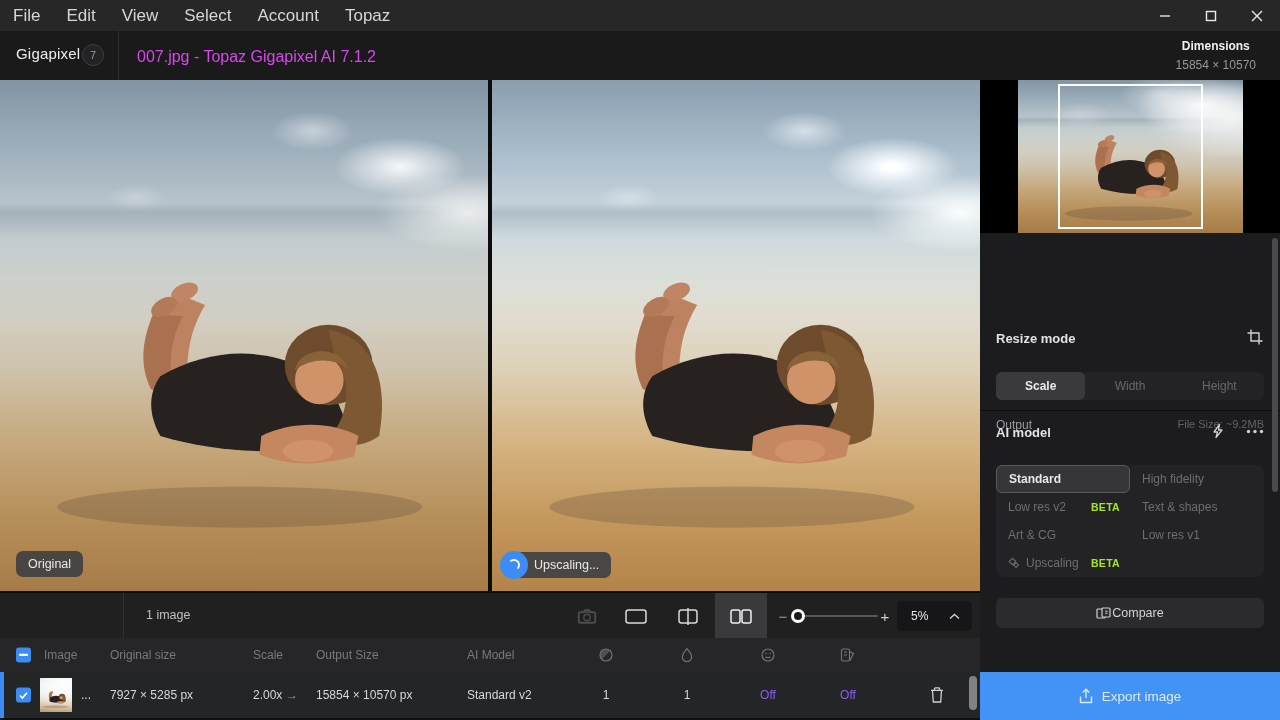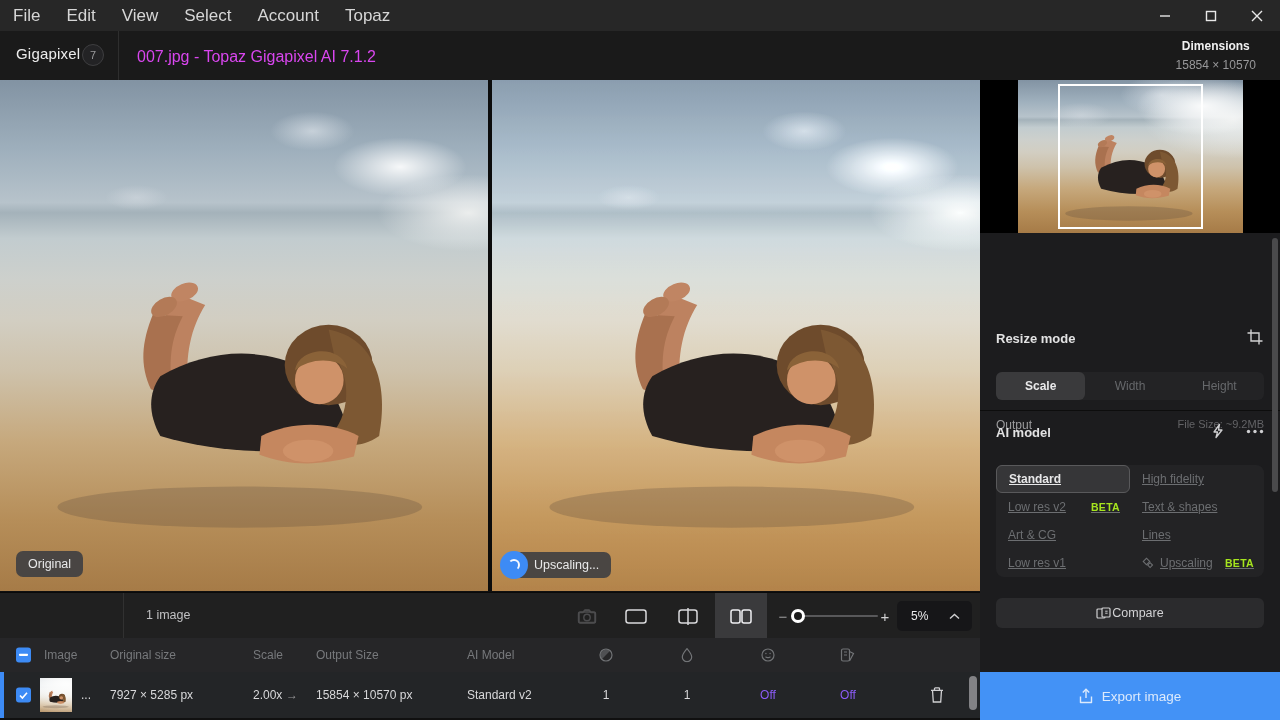--- a/index.html
+++ b/index.html
@@ -60,21 +60,21 @@
   .seg { position:absolute; left:16px; width:268px; height:28px; background:#232325; border-radius:6px; display:flex; }
   .seg .opt { flex:1; display:flex; align-items:center; justify-content:center; font-size:12px; color:#66686b; border-radius:6px; }
   .seg .opt.active { background:#3a3a3c; color:#e9e9ea; font-weight:bold; }
   .out-label { position:absolute; left:16px; top:338px; font-size:12px; color:#9c9c9e; }
   .file-size { position:absolute; right:16px; top:338px; font-size:11px; color:#636366; }
   .factors { top:279px; }
   .factors .opt { flex:0 0 47px; }
   .factors .opt.custom { flex:1; }
   .side-divider { position:absolute; left:0; width:300px; height:1px; background:#0d0d0d; }
   .model-grid { position:absolute; left:16px; top:385px; width:268px; height:112px; background:#232325; border-radius:8px; display:grid; grid-template-columns:1fr 1fr; grid-auto-rows:28px; }
-  .model { display:flex; align-items:center; font-size:12px; color:#6c6e71; padding:0 10px 0 12px; border-radius:6px;text-decoration:underline; }
+  .model { display:flex; align-items:center; font-size:12px; color:#6c6e71; padding:0 10px 0 12px; border-radius:6px; }
   .model .grow { flex:1; }
   .model.selected { background:#363638; border:1px solid #59595b; color:#e8e8e9; font-weight:bold; }
   .beta { font-size:10.5px; font-weight:bold; color:#a6e51e; letter-spacing:.3px; }
   .sparkle { margin-right:6px; display:flex; }
   .compare-btn { position:absolute; left:16px; top:518px; width:268px; height:30px; background:#2b2b2d; border-radius:6px; display:flex; align-items:center; justify-content:center; gap:1px; font-size:12.5px; color:#d2d2d4; }
   .export-btn { position:absolute; left:0; top:592px; width:300px; height:48px; background:#4392f6; display:flex; align-items:center; justify-content:center; gap:9px; font-size:13.5px; color:#dceafc; }
   .side-scroll { position:absolute; left:292px; top:158px; width:6px; height:254px; background:#4a4a4c; border-radius:3px; }
 
   
   #bottombar { position:absolute; left:0; top:592px; width:980px; height:46px; background:#202020; border-top:1px solid #0a0a0a; }
@@ -248,23 +248,20 @@
           <span class="grow">Low res v2</span>
           <span class="beta">BETA</span>
         </div>
       <div class="model">
           <span class="grow">Text &amp; shapes</span>
         </div>
       <div class="model">
           <span class="grow">Art &amp; CG</span>
         </div>
       <div class="model">
-          <span class="grow">Lines</span>
-        </div>
-      <div class="model">
           <span class="grow">Low res v1</span>
         </div>
       <div class="model">
         <span class="sparkle">
             <svg width="12" height="12" viewBox="0 0 12 12" fill="none" stroke="#6c6e71" stroke-width="1.1">
               <rect x="2.2" y="2.2" width="4.6" height="4.6" transform="rotate(45 4.5 4.5)"></rect>
               <rect x="6.4" y="6.4" width="3.4" height="3.4" transform="rotate(45 8.1 8.1)"></rect>
             </svg>
           </span>
         <span class="grow">Upscaling</span>

